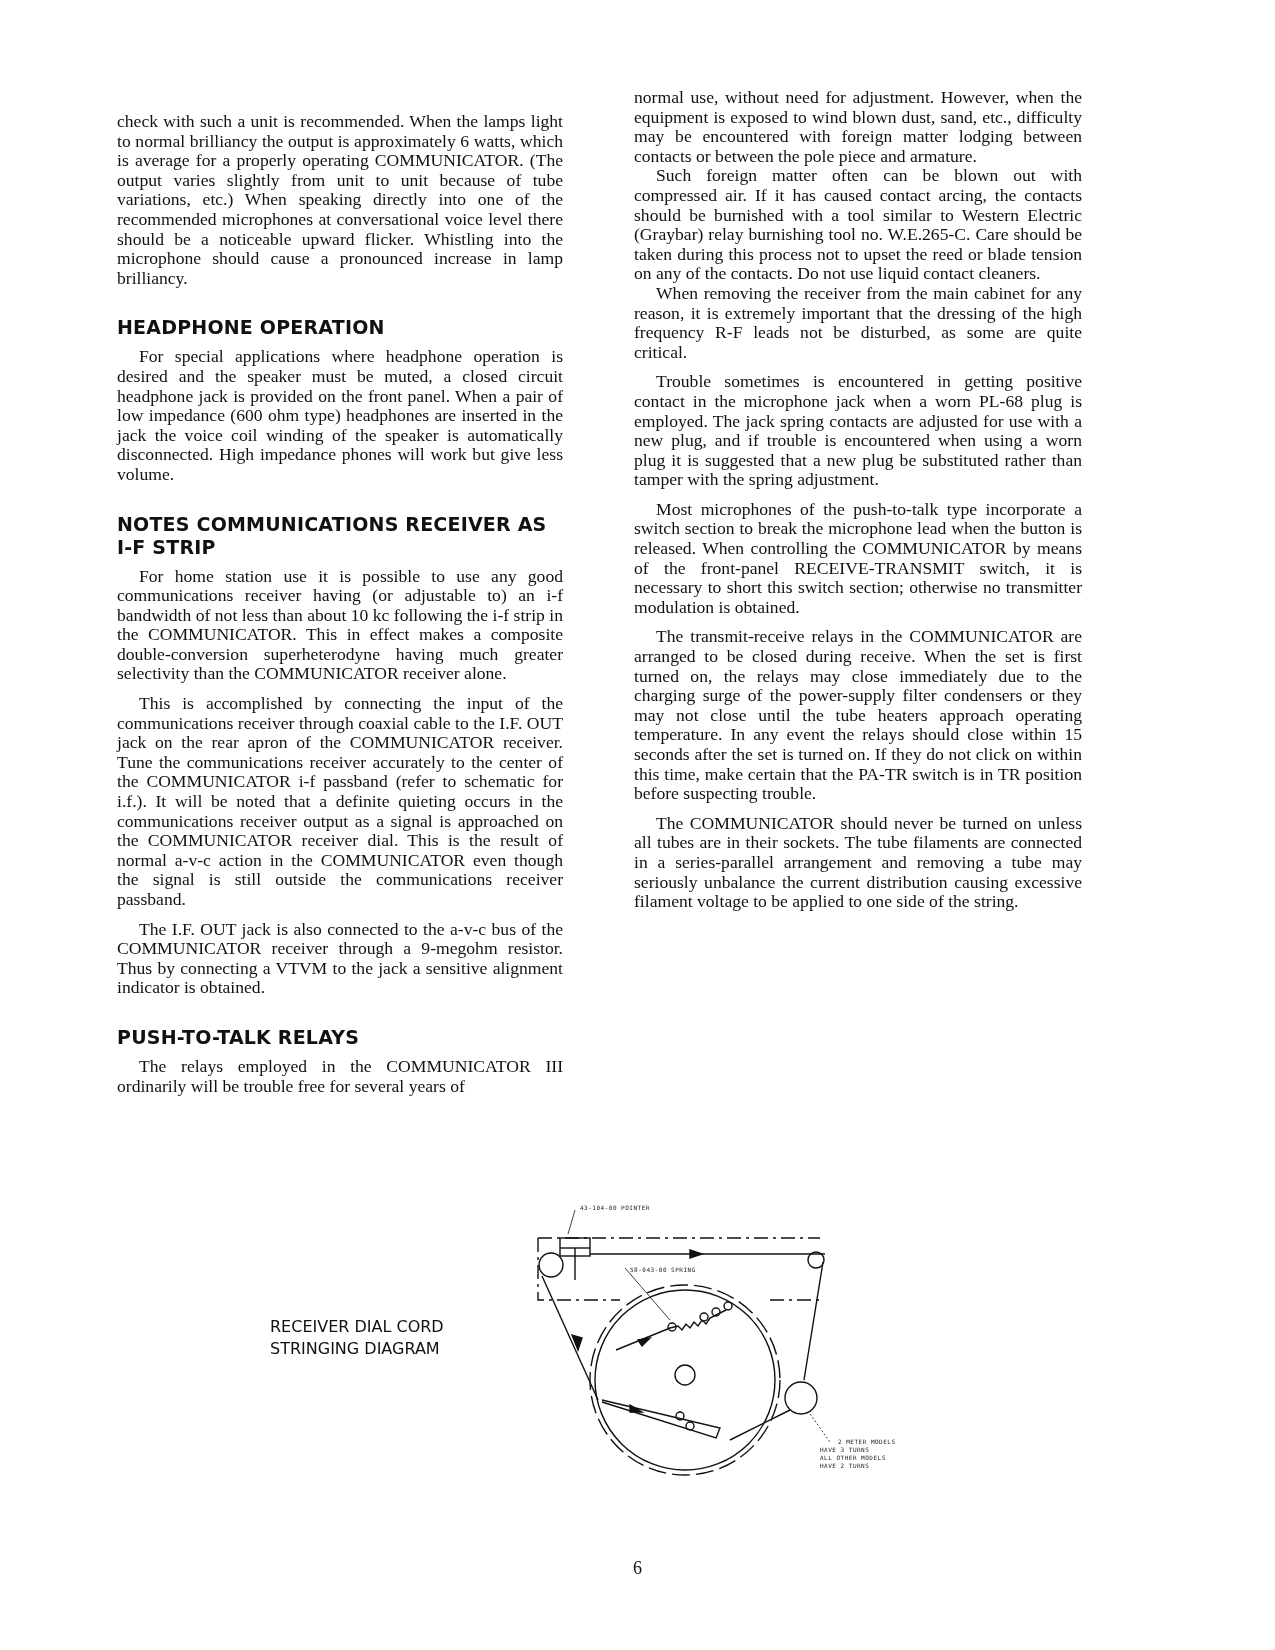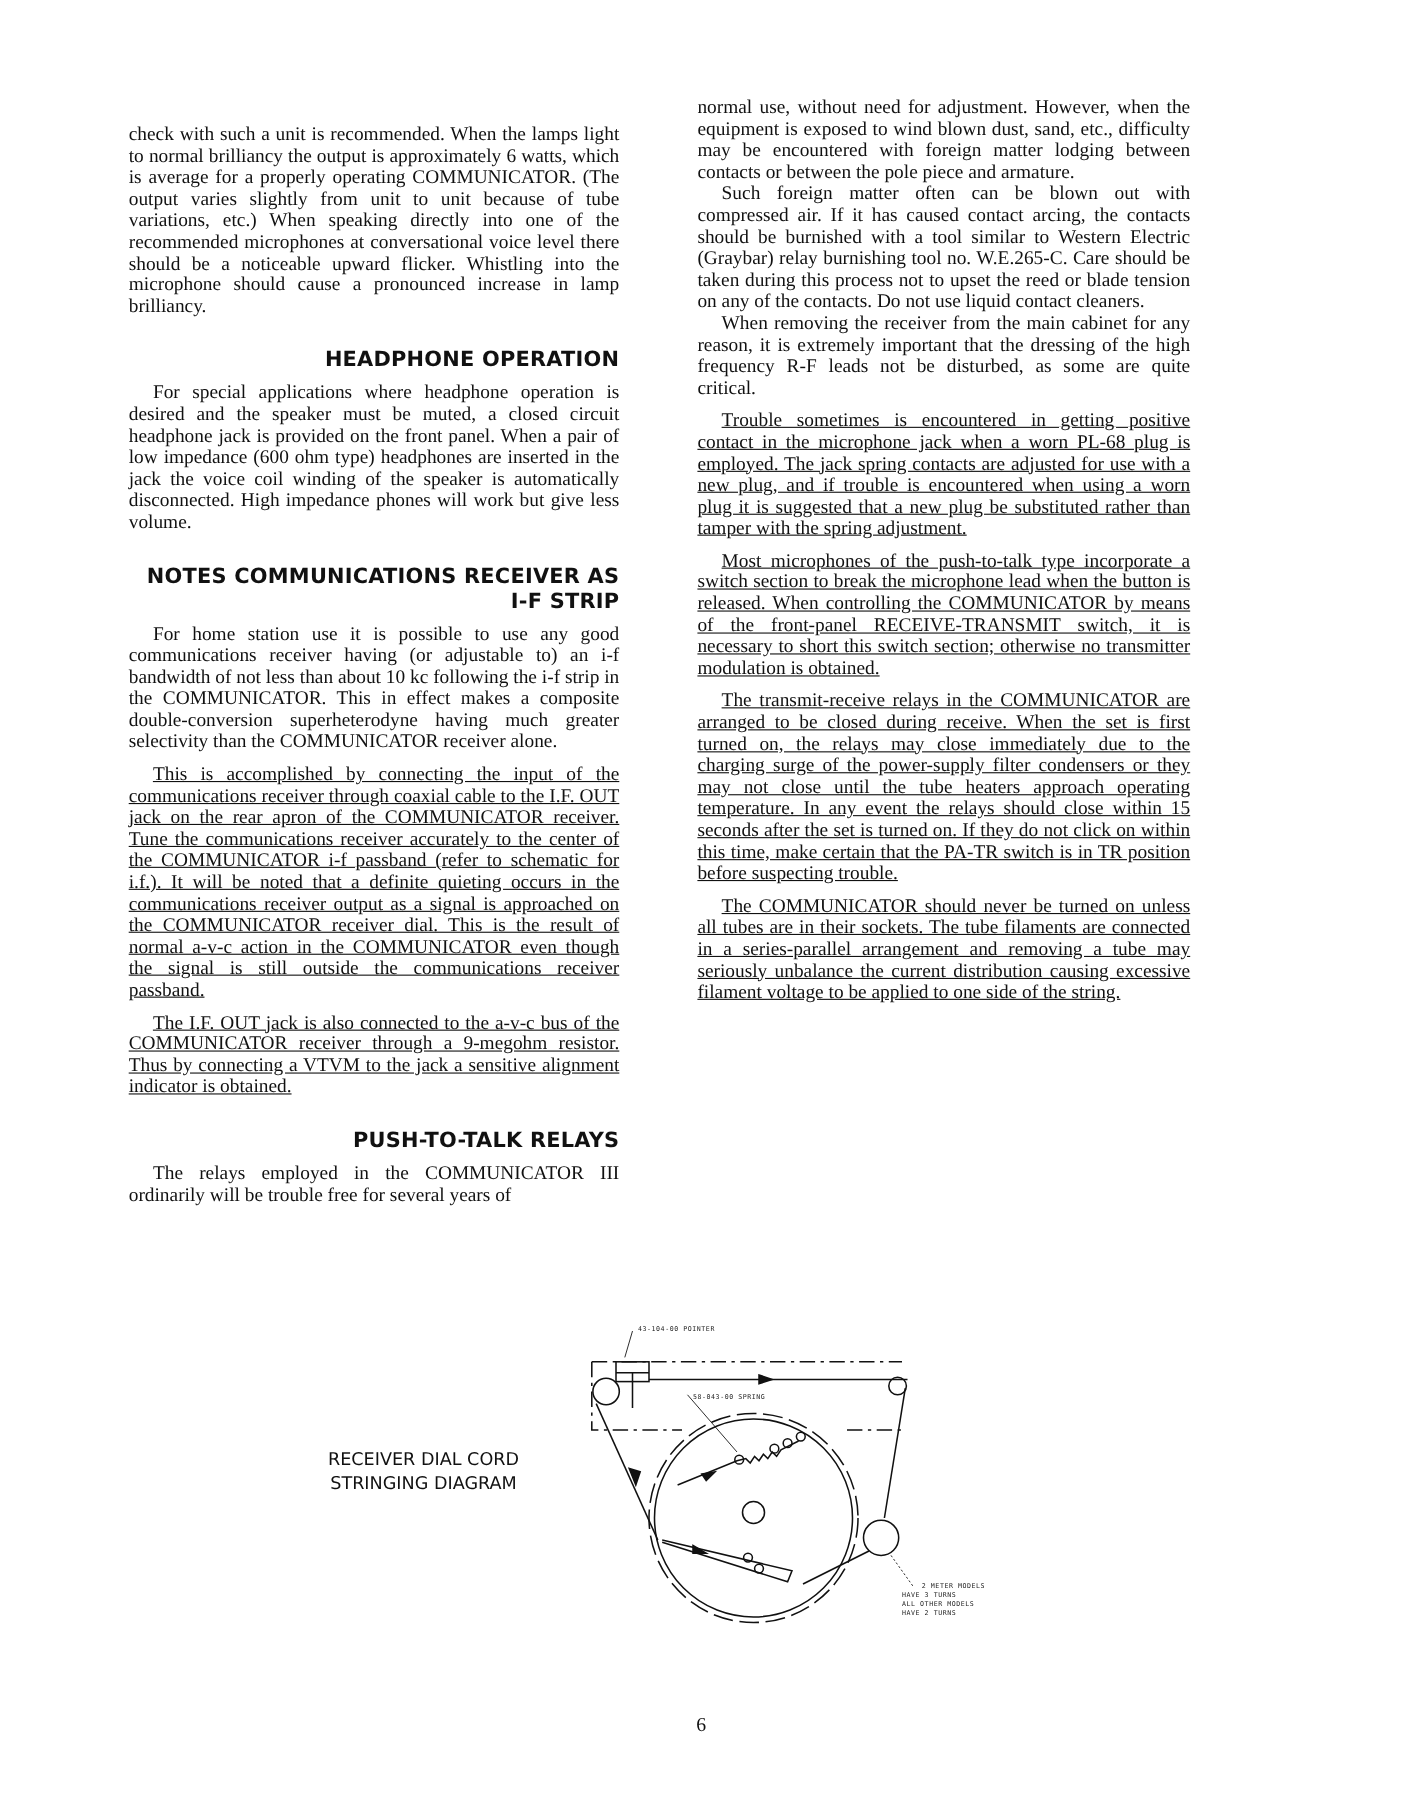--- a/index.html
+++ b/index.html
@@ -2,24 +2,24 @@
 <html><head>
 <meta charset="utf-8">
 <style>
   html, body { margin: 0; padding: 0; background: #ffffff; }
   body { width: 1275px; height: 1650px; position: relative; overflow: hidden; color: #111; }
   .col { position: absolute; top: 88px; font-family: "Liberation Serif", "DejaVu Serif", serif; font-size: 17.6px; line-height: 19.6px; text-align: justify; }
   .col-left { left: 117px; width: 446px; margin-top: 24px; }
   .col-right { left: 634px; width: 448px; }
   .para { margin: 0; text-indent: 0; }
   .para.indent { text-indent: 22px; }
-  .gap-s { margin-top: 10px; text-decoration: underline; }
+  .gap-s { margin-top: 10px; }
   .gap-l { }
-  .heading { font-family: "DejaVu Sans", "Liberation Sans", sans-serif; font-weight: bold; font-size: 19px; line-height: 23px; text-align: right; margin: 28px 0 8px 0; letter-spacing: 0.2px; }
-  .caption { position: absolute; left: 270px; top: 1316px; width: 230px; font-family: "DejaVu Sans", "Liberation Sans", sans-serif; font-size: 16px; line-height: 22px; text-align: center; }
+  .heading { font-family: "DejaVu Sans", "Liberation Sans", sans-serif; font-weight: bold; font-size: 19px; line-height: 23px; text-align: left; margin: 28px 0 8px 0; letter-spacing: 0.2px; }
+  .caption { position: absolute; left: 270px; top: 1316px; width: 230px; font-family: "DejaVu Sans", "Liberation Sans", sans-serif; font-size: 16px; line-height: 22px; }
   .page-num { position: absolute; left: 0; width: 1275px; top: 1558px; text-align: center; font-family: "Liberation Serif", serif; font-size: 18px; }
   .diagram { position: absolute; left: 520px; top: 1190px; width: 420px; height: 340px; }
   .dlabel { font-family: "DejaVu Sans Mono", "Liberation Mono", monospace; font-size: 6px; fill: #222; letter-spacing: 0.5px; }
 </style>
 </head>
 <body>
 
 <div class="col col-left" id="left-col">
     <p class="para">check with such a unit is recommended. When the lamps light to normal brilliancy the output is approximately 6 watts, which is average for a properly operating COMMUNICATOR. (The output varies slightly from unit to unit because of tube variations, etc.) When speaking directly into one of the recommended microphones at conversational voice level there should be a noticeable upward flicker. Whistling into the microphone should cause a pronounced increase in lamp brilliancy.</p>
     <h2 class="heading">HEADPHONE OPERATION</h2>

